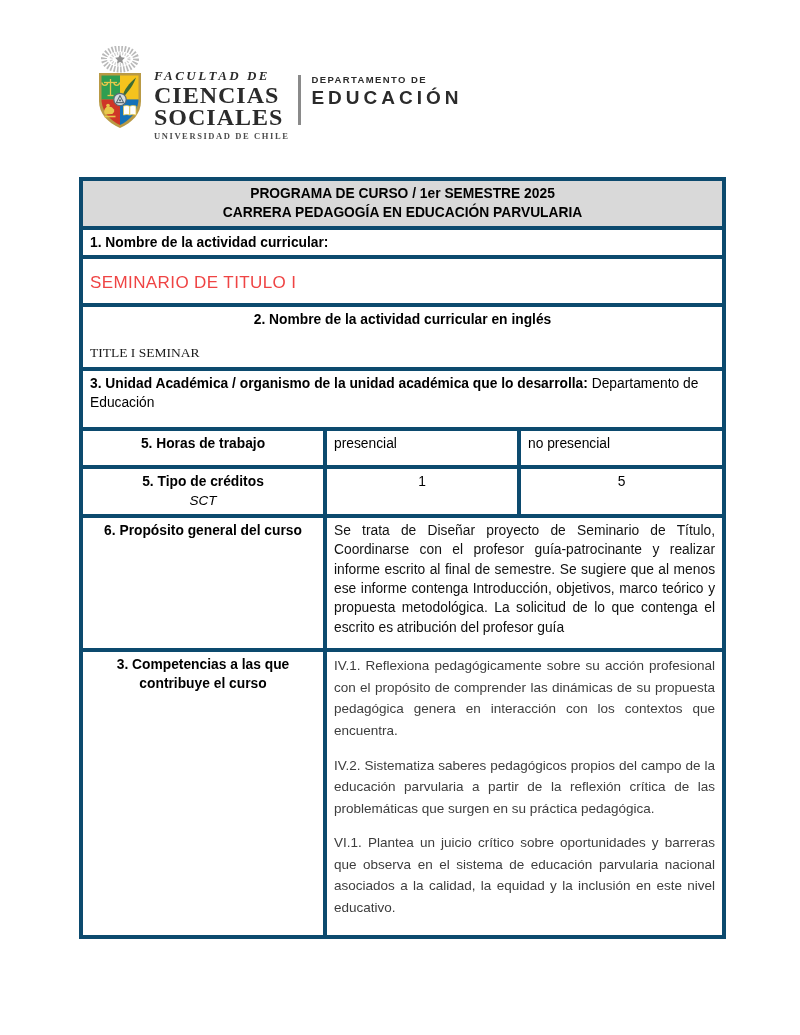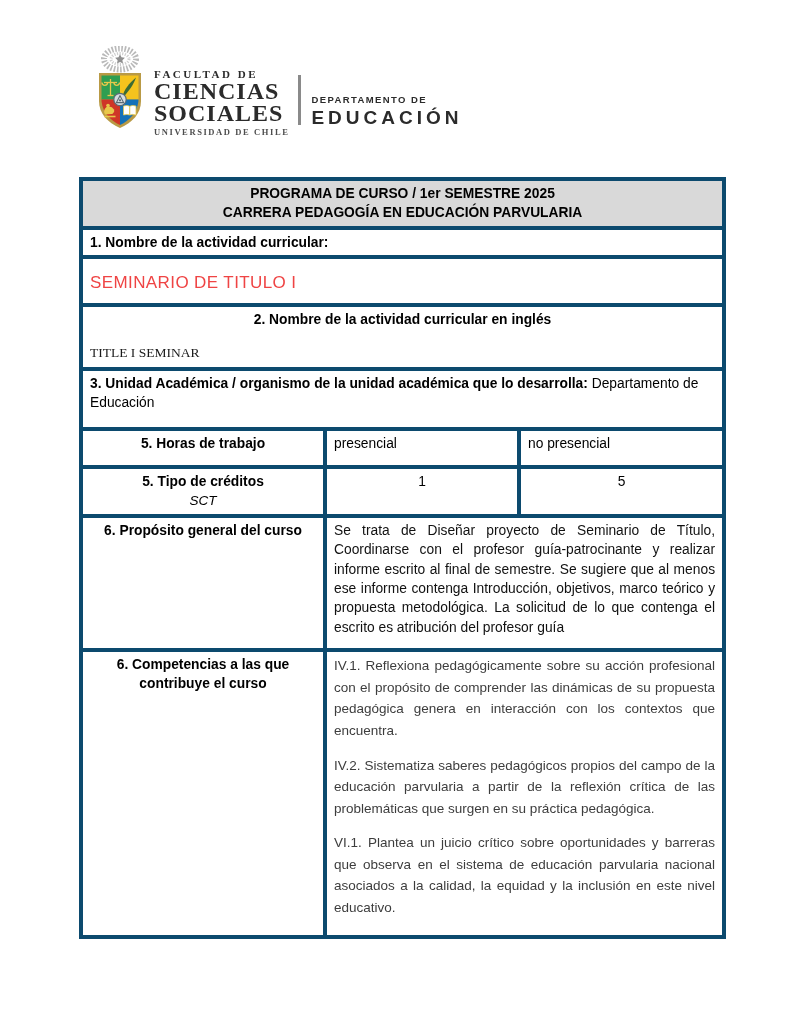--- a/index.html
+++ b/index.html
@@ -10,25 +10,25 @@
     background: #ffffff;
     font-family: "Liberation Sans", sans-serif;
     color: #000;
     overflow: hidden;
   }
 
   
   .logo { position:absolute; left:95px; top:46px; display:flex; align-items:flex-start; }
   .shield-svg { display:block; }
   .fac-text { margin-left:9px; margin-top:22px; color:#2b2b2b; }
-  .fac-prefix { font-family:"Liberation Serif", serif; font-size:11px; letter-spacing:2.5px; font-weight:bold; }
+  .fac-prefix { font-family:"Liberation Serif", serif; font-size:13px; letter-spacing:2.5px; font-weight:bold;font-style:italic; }
   .fac-name   { font-family:"Liberation Serif", serif; font-size:24px; font-weight:bold; line-height:22px; letter-spacing:1px; }
   .fac-univ   { font-family:"Liberation Serif", serif; font-size:8.5px; font-weight:bold; letter-spacing:1.6px; color:#4d4d4d; margin-top:3px; }
   .logo-divider { width:3px; height:50px; background:#8a8a8a; margin:29px 10px 0 9px; }
-  .dept-text { margin-top:48px; color:#2b2b2b; }
+  .dept-text { margin-top:28px; color:#2b2b2b; }
   .dept-prefix { font-size:9.5px; font-weight:bold; letter-spacing:1.4px; }
   .dept-name   { font-size:19px; font-weight:bold; letter-spacing:4px; margin-top:2px; }
 
   
   table.course-table {
     position:absolute; left:79px; top:177px;
     width:643px; border-collapse:collapse; table-layout:fixed;
   }
   .course-table td {
     border:4px solid #0c4a6e;
@@ -181,21 +181,21 @@
         <td class="r5-cell num-cell">1</td>
         <td class="r5-cell num-cell">5</td>
       </tr>
 
       <tr>
         <td class="b r6-label">6. Propósito general del curso</td>
         <td colspan="2" class="r6-value">Se trata de Diseñar proyecto de Seminario de Título, Coordinarse con el  profesor guía-patrocinante y realizar informe escrito al final de semestre. Se sugiere que al menos ese informe contenga Introducción, objetivos, marco teórico y propuesta metodológica. La solicitud de lo que contenga el escrito es atribución del profesor guía</td>
       </tr>
 
       <tr>
-        <td class="b r7-label">6. Competencias a las que contribuye el curso</td>
+        <td class="b r7-label">3. Competencias a las que contribuye el curso</td>
         <td colspan="2" class="r7-value">
           <p>IV.1. Reflexiona pedagógicamente sobre su acción profesional con el propósito de comprender las dinámicas de su propuesta pedagógica genera en interacción con los contextos que encuentra.</p>
           <p>IV.2. Sistematiza saberes pedagógicos propios del campo de la educación parvularia a partir de la reflexión crítica de las problemáticas que surgen en su práctica pedagógica.</p>
           <p>VI.1. Plantea un juicio crítico sobre oportunidades y barreras que observa en el sistema de educación parvularia nacional asociados a la calidad, la equidad y la inclusión en este nivel educativo.</p>
         </td>
       </tr>
     </tbody>
   </table>
 
 </div>

